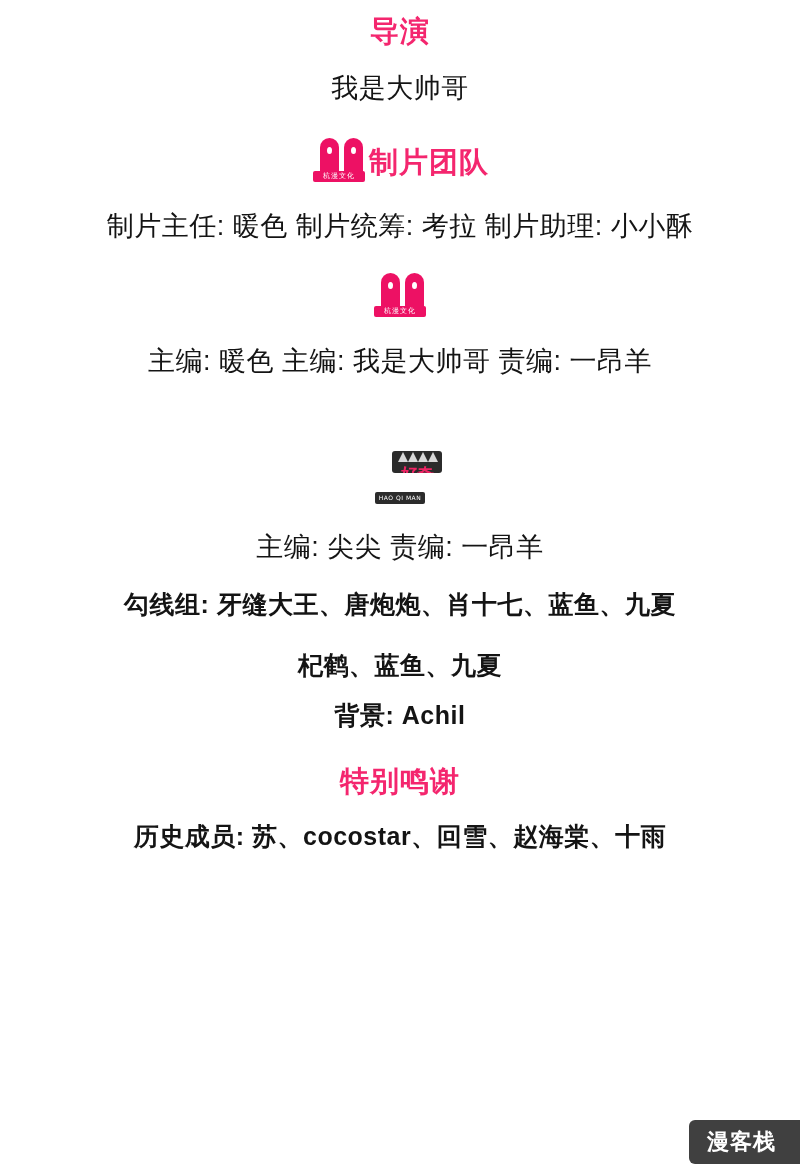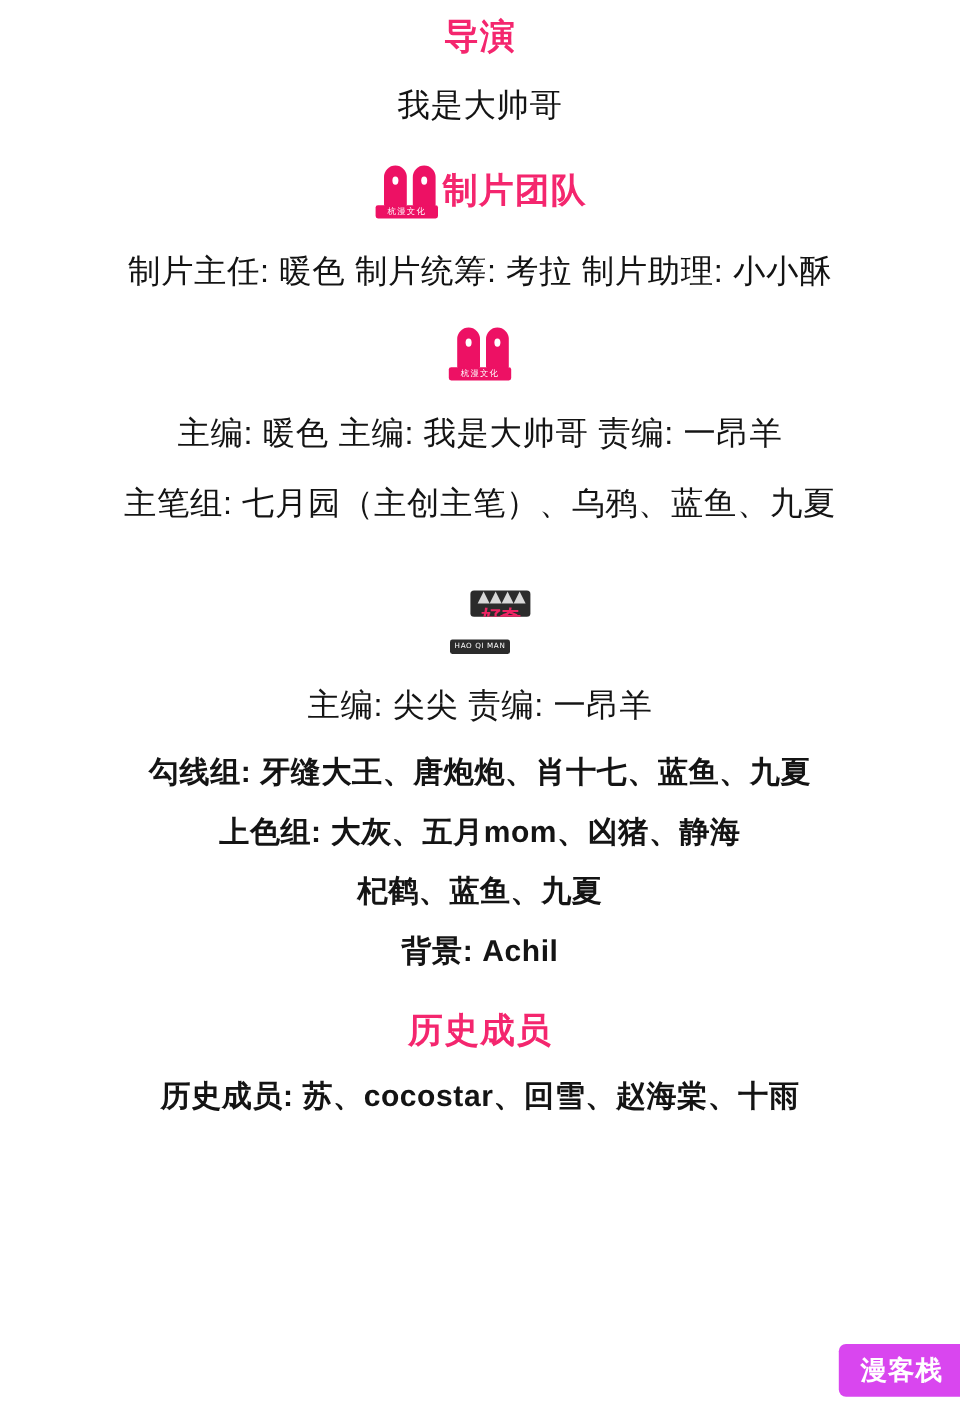--- a/index.html
+++ b/index.html
@@ -37,21 +37,21 @@
     font-size: 27px;
     color: #141414;
     letter-spacing: 0.5px;
   }
   .credit-small {
     font-size: 25px;
     font-weight: bold;
   }
   .section-head {
     display: flex;
-    align-items: flex-start;
+    align-items: flex-end;
     justify-content: center;
     gap: 2px;
   }
   
   .logo-m {
     width: 56px;
     height: 46px;
     position: relative;
     display: inline-block;
     flex: 0 0 auto;
@@ -159,25 +159,25 @@
   .sp-c { height: 22px; }
   .sp-d { height: 26px; }
   .sp-e { height: 34px; }
   .sp-f { height: 18px; }
   .sp-g { height: 12px; }
   
   .watermark {
     position: absolute;
     right: 0;
     bottom: 10px;
-    background: #d946ef;
+    background: #404040;
     color: #ffffff;
     font-size: 22px;
     font-weight: bold;
-    padding: 7px 14px 7px 18px;
+    padding: 7px 24px 7px 18px;
     border-radius: 6px 0 0 6px;
     letter-spacing: 1px;
   }
 </style>
 </head>
 <body>
 
 <div class="page">
 
   <div class="row heading-pink">导演</div>
@@ -210,21 +210,20 @@
         <span class="m-leg r"></span>
         <span class="m-dot l"></span>
         <span class="m-dot r"></span>
       </span>
       <span class="m-bar">杭漫文化</span>
     </span>
   </div>
   <div class="sp-c"></div>
   <div class="row credit">主编: 暖色   主编: 我是大帅哥   责编: 一昂羊</div>
   <div class="sp-f"></div>
-  <div class="row credit">主笔组: 七月园（主创主笔）、乌鸦、蓝鱼、九夏</div>
   <div class="sp-f"></div>
 
   <div class="sp-e"></div>
 
   <div class="row section-head">
     <span class="logo-sq">
       <span class="sq-top">
         <span class="sq-spike" style="left:6px;"></span>
         <span class="sq-spike" style="left:16px;"></span>
         <span class="sq-spike" style="left:26px;"></span>
@@ -232,26 +231,25 @@
         <span class="sq-txt">好奇</span>
       </span>
       <span class="sq-bar">HAO QI MAN YE</span>
     </span>
   </div>
   <div class="sp-c"></div>
   <div class="row credit">主编: 尖尖     责编: 一昂羊</div>
   <div class="sp-f"></div>
   <div class="row credit credit-small">勾线组: 牙缝大王、唐炮炮、肖十七、蓝鱼、九夏</div>
   <div class="sp-g"></div>
-  <div class="row credit credit-small">上色组: 大灰、五月mom、凶猪、静海</div>
   <div class="sp-g"></div>
   <div class="row credit credit-small">杞鹤、蓝鱼、九夏</div>
   <div class="sp-g"></div>
   <div class="row credit credit-small">背景: Achil</div>
 
   <div class="sp-d"></div>
 
-  <div class="row heading-pink">历史成员</div>
+  <div class="row heading-pink">特别鸣谢</div>
   <div class="sp-a"></div>
   <div class="row credit credit-small">历史成员: 苏、cocostar、回雪、赵海棠、十雨</div>
 
   <div class="watermark">漫客栈</div>
 </div>
 
 </body></html>

